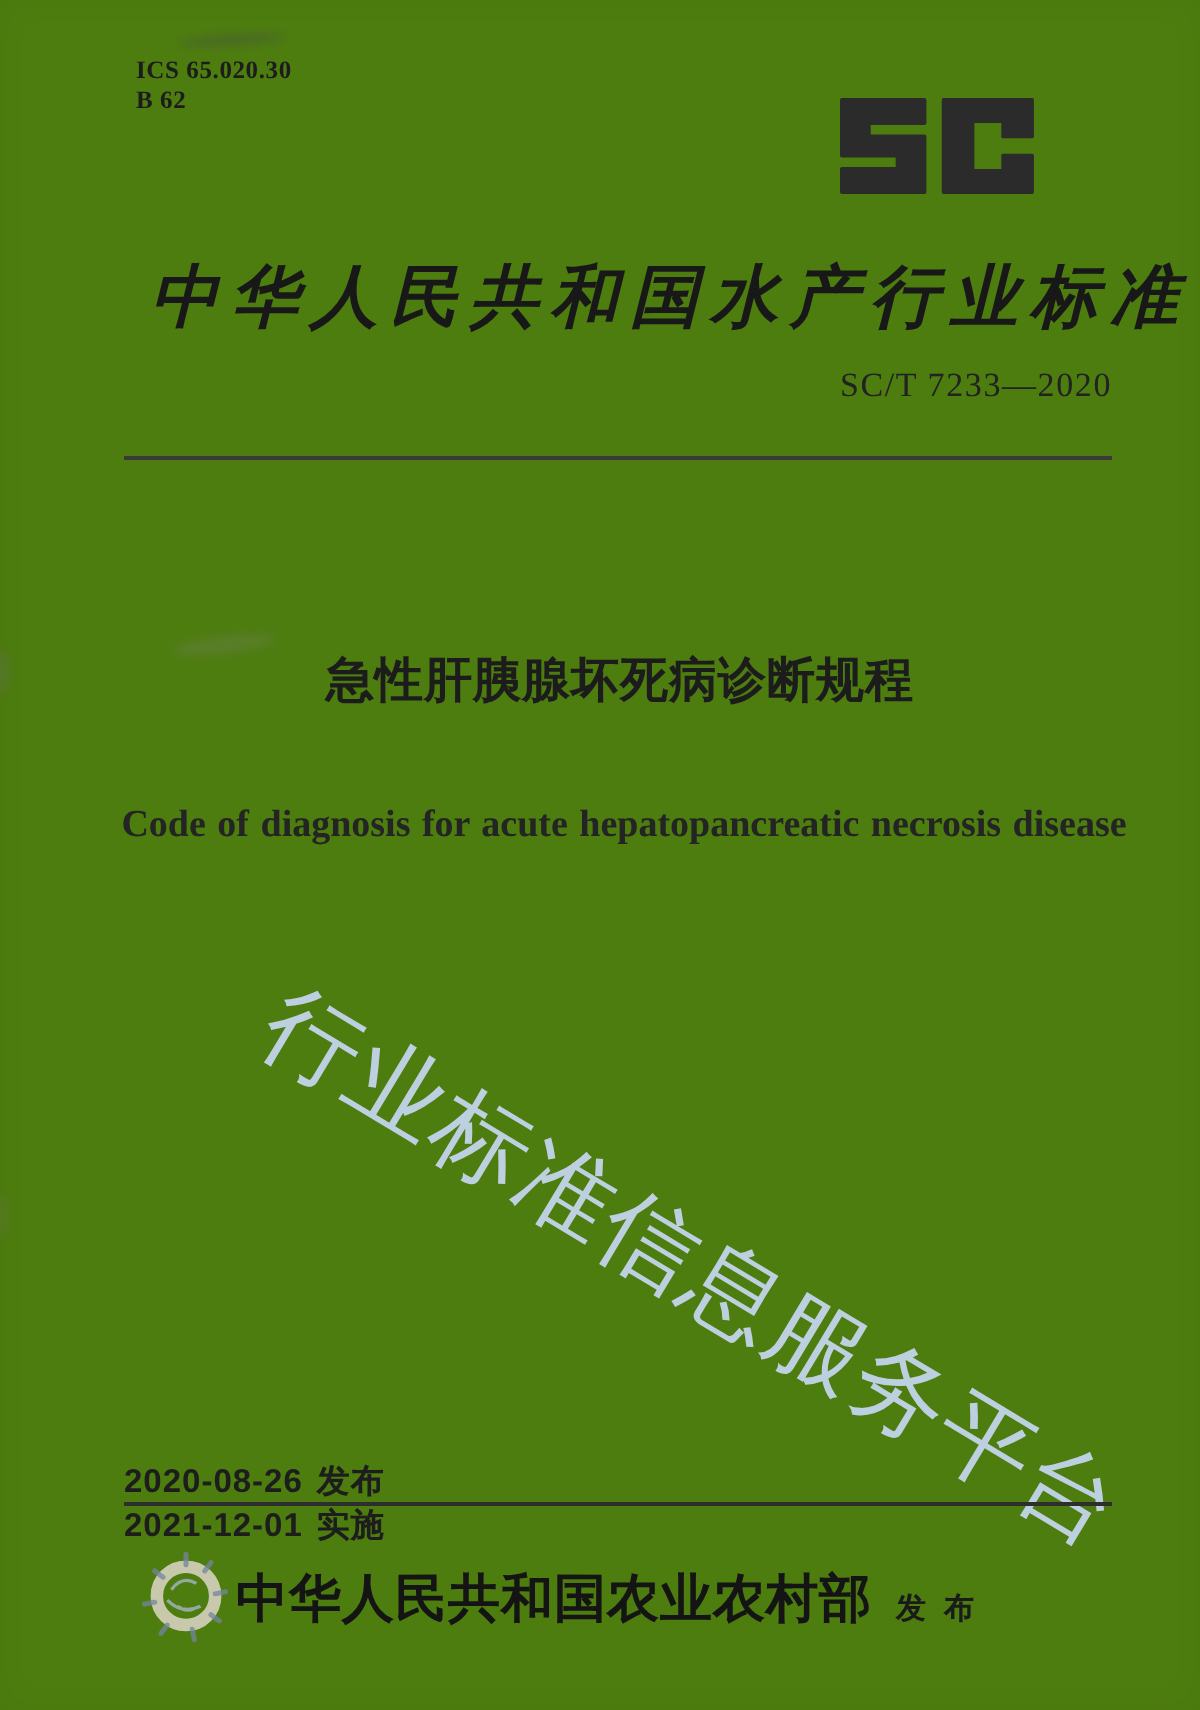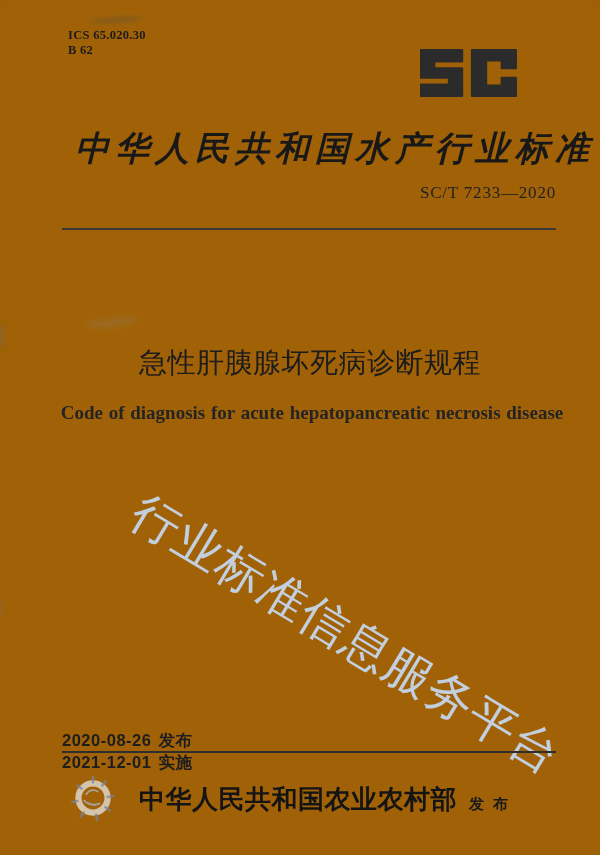--- a/index.html
+++ b/index.html
@@ -4,21 +4,21 @@
 <style>
   * { margin: 0; padding: 0; box-sizing: border-box; }
   html, body { background: #e8e8e6; }
   body { font-family: "Liberation Sans", sans-serif; }
 
   #page {
     position: relative;
     width: 600px;
     height: 855px;
     margin: 0 auto;
-    background: #a16207;
+    background: #4d7c0f;
     overflow: hidden;
     color: #1e1e1e;
     box-shadow: inset 0 0 18px rgba(0,0,0,0.03);
   }
 
   
   .ics-block {
     position: absolute; left: 68px; top: 28px;
     font-family: "Liberation Serif", serif;
     font-weight: bold; font-size: 12.5px; line-height: 15px;
@@ -43,22 +43,22 @@
   }
 
   .rule {
     position: absolute; left: 62px; width: 494px; height: 2px;
     background: #3a3a3a;
   }
   .rule-header { top: 228px; }
   .rule-footer { top: 751px; background: #2e2e2e; }
 
   .doc-title-zh {
-    position: absolute; left: 20px; right: 0; top: 344px;
-    text-align: center; font-weight: normal; font-size: 28px;
+    position: absolute; left: 20px; right: 0; top: 324px;
+    text-align: center; font-weight: bold; font-size: 24px;
     letter-spacing: 0.5px; color: #1c1c1c;
   }
   .doc-title-en {
     position: absolute; left: 24px; right: 0; top: 402px;
     text-align: center;
     font-family: "Liberation Serif", serif;
     font-weight: bold; font-size: 19px; color: #242424;
     word-spacing: 1px;
   }
 
@@ -83,21 +83,21 @@
   .footer-dates .date-label { margin-left: 7px; font-weight: bold; }
 
   
   .publisher-row {
     position: absolute; left: 68px; top: 774px;
     display: flex; align-items: center;
   }
   .ministry-emblem { width: 50px; height: 50px; flex: 0 0 auto; }
   .publisher-name {
     font-weight: bold; font-size: 26px; letter-spacing: 0.5px;
-    color: #141414; margin-left: 21px; white-space: nowrap;
+    color: #141414; margin-left: 0; white-space: nowrap;
   }
   .publish-label {
     font-weight: bold; font-size: 15px; letter-spacing: 9px;
     color: #1a1a1a; margin-left: 12px; margin-top: 11px; white-space: nowrap;
   }
 
   
   .artifact { position: absolute; pointer-events: none; border-radius: 50%; }
   .artifact-1 { left: 90px; top: 17px;  width: 52px; height: 6px;
     background: rgba(70,70,75,0.30); filter: blur(2px); transform: rotate(-4deg); }

